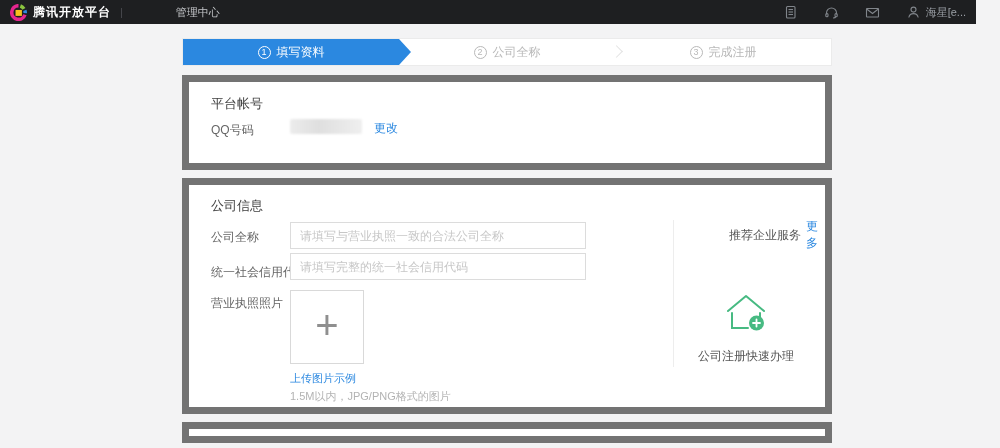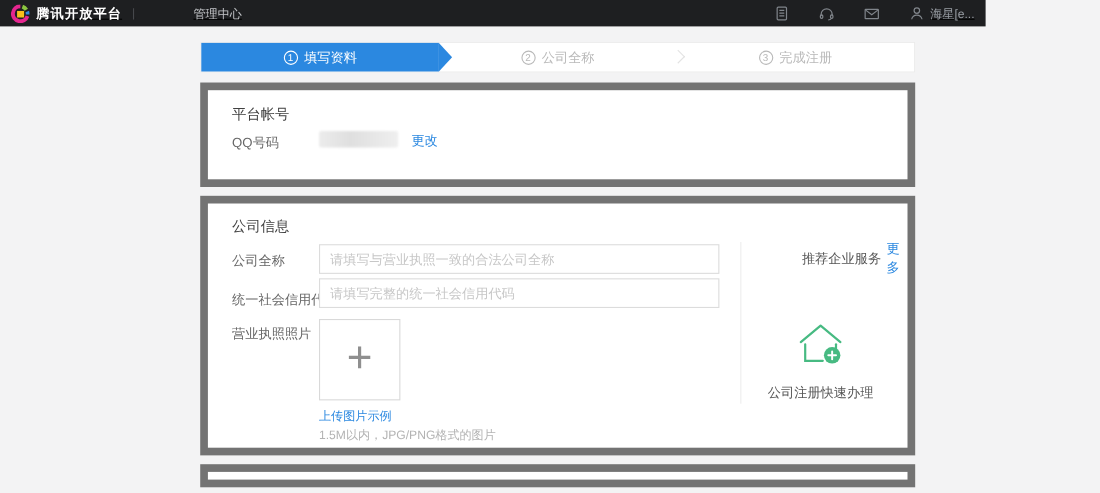--- a/index.html
+++ b/index.html
@@ -6,22 +6,22 @@
   html,body { width:1000px; height:448px; }
   body {
     position:relative; overflow:hidden;
     background:#f3f3f4;
     font-family:"Liberation Sans","DejaVu Sans",sans-serif;
     -webkit-font-smoothing:antialiased;
   }
 
   
   .topbar {
-    position:absolute; left:0; top:0; width:896px; height:24px;
-    background:#1e1f21; display:flex; align-items:center; padding:0 10px;text-decoration:underline;
+    position:absolute; left:0; top:0; width:976px; height:24px;
+    background:#1e1f21; display:flex; align-items:center; padding:0 10px;
   }
   .logo { width:17px; height:17px; margin-right:6px; flex:0 0 auto; }
   .brand { color:#ffffff; font-size:12px; font-weight:bold; letter-spacing:1px; }
   .topbar-sep { color:#4a4c50; font-size:11px; margin:0 9px; }
   .topnav { color:#c3c5c8; font-size:11px;margin-left:44px; }
   .top-right { margin-left:auto; display:flex; align-items:center; }
   .tb-icon { width:15px; height:15px; margin-left:26px; display:block; cursor:pointer; }
   .tb-icon svg { display:block; width:100%; height:100%; stroke:#80858b; fill:none; stroke-width:1.1; }
   .user-wrap { display:flex; align-items:center; margin-left:26px; cursor:pointer; }
   .user-wrap .tb-icon { margin-left:0; margin-right:5px; }
@@ -64,21 +64,21 @@
 
   .qq-blur {
     position:absolute; left:101px; top:37px; width:72px; height:15px;
     background:linear-gradient(90deg,#ececec,#dfdfdf 40%,#efefef);
     border-radius:2px; filter:blur(1.2px);
   }
   .qq-change { position:absolute; left:185px; top:38px; }
   .qq-hint { position:absolute; left:101px; top:62px; font-size:11px; color:#b3b3b3; }
 
   .text-input {
-    position:absolute; left:101px; width:364px; height:27px;
+    position:absolute; left:101px; width:296px; height:27px;
     border:1px solid #dcdcdc; background:#fff; padding:0 9px;
     font-size:12px; color:#333; font-family:inherit; outline:none;
   }
   .text-input::placeholder { color:#c7c7c7; }
   .input-1 { top:37px; }
   .input-2 { top:68px; }
 
   .upload-box {
     position:absolute; left:101px; top:105px; width:74px; height:74px;
     border:1px solid #d9d9d9; background:#fff; cursor:pointer;

